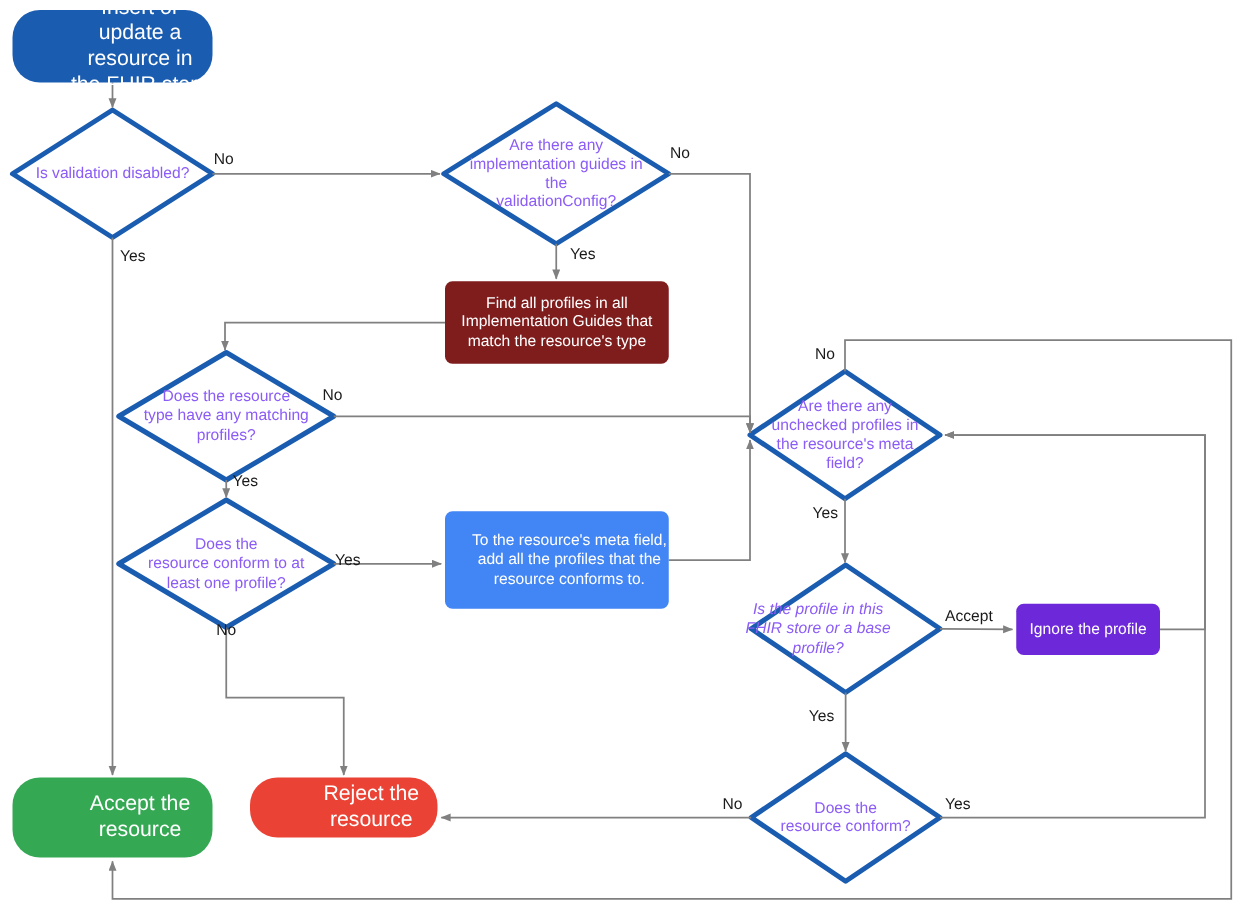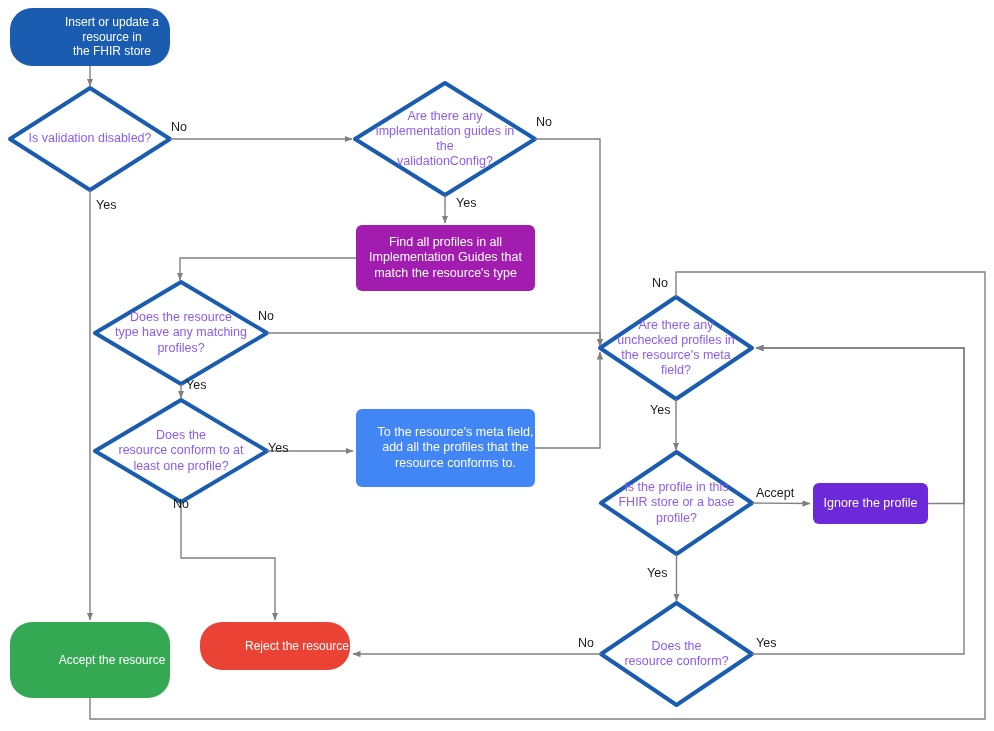--- a/index.html
+++ b/index.html
@@ -4,21 +4,21 @@
 <style>
   html,body{margin:0;padding:0;background:#ffffff;}
   body{font-family:"Liberation Sans",sans-serif;}
   #canvas{position:relative;width:994px;height:731px;background:#ffffff;overflow:hidden;}
   svg.layer{position:absolute;left:0;top:0;width:994px;height:731px;pointer-events:none;}
 
   .node{position:absolute;box-sizing:border-box;display:flex;align-items:center;justify-content:center;text-align:center;}
   .node .txt{line-height:1.22;white-space:pre-line;}
 
   
-  .term{border-radius:22px;color:#ffffff;font-size:12px;padding-left:44px;}
+  .term{border-radius:22px;color:#ffffff;font-size:17px;padding-left:44px;}
   .proc{border-radius:6px;color:#ffffff;font-size:12.5px;}
 
   
   .dia{color:#8b5cf6;font-size:12.5px;}
   .dia .txt{max-width:150px;}
 
   .edgelabel{position:absolute;font-size:12.5px;color:#1a1a1a;white-space:nowrap;}
 </style>
 </head>
 <body>
@@ -66,21 +66,21 @@
 the FHIR store</span>
       </div>
       <div class="node dia" style="left: 10px; top: 88px; width: 160px; height: 102px;">
         <span class="txt">Is validation disabled?</span>
       </div>
       <div class="node dia" style="left: 355px; top: 83px; width: 180px; height: 112px;">
         <span class="txt">Are there any
 implementation guides in the
 validationConfig?</span>
       </div>
-      <div class="node proc" style="left: 356px; top: 225px; width: 179px; height: 66px; background: #a21caf;">
+      <div class="node proc" style="left: 356px; top: 225px; width: 179px; height: 66px; background: #7f1d1d;">
         <span class="txt">Find all profiles in all
 Implementation Guides that
 match the resource's type</span>
       </div>
       <div class="node dia" style="left: 95px; top: 282px; width: 172px; height: 102px;">
         <span class="txt">Does the resource
 type have any matching
 profiles?</span>
       </div>
       <div class="node dia" style="left: 95px; top: 400px; width: 172px; height: 102px;">
@@ -92,33 +92,33 @@
         <span class="txt">To the resource's meta field,
 add all the profiles that the
 resource conforms to.</span>
       </div>
       <div class="node dia" style="left: 600px; top: 297px; width: 152px; height: 102px;">
         <span class="txt">Are there any
 unchecked profiles in
 the resource's meta
 field?</span>
       </div>
-      <div class="node dia" style="left: 601px; top: 452px; width: 151px; height: 102px;">
+      <div class="node dia" style="left: 579px; top: 452px; width: 151px; height: 102px; font-style: italic;">
         <span class="txt">Is the profile in this
 FHIR store or a base
 profile?</span>
       </div>
       <div class="node proc" style="left: 813px; top: 483px; width: 115px; height: 41px; background: #6d28d9;">
         <span class="txt">Ignore the profile</span>
       </div>
       <div class="node dia" style="left: 601px; top: 603px; width: 151px; height: 102px;">
         <span class="txt">Does the
 resource conform?</span>
       </div>
-      <div class="node term" style="left: 10px; top: 622px; width: 160px; height: 76px; background: rgb(52, 168, 83);">
+      <div class="node term" style="left: 10px; top: 622px; width: 160px; height: 64px; background: rgb(52, 168, 83);">
         <span class="txt">Accept the resource</span>
       </div>
       <div class="node term" style="left: 200px; top: 622px; width: 150px; height: 48px; background: rgb(234, 67, 53);">
         <span class="txt">Reject the resource</span>
       </div>
       <div class="edgelabel" style="left: 171px; top: 120px;">No</div>
       <div class="edgelabel" style="left: 96px; top: 198px;">Yes</div>
       <div class="edgelabel" style="left: 536px; top: 115px;">No</div>
       <div class="edgelabel" style="left: 456px; top: 196px;">Yes</div>
       <div class="edgelabel" style="left: 258px; top: 309px;">No</div>

